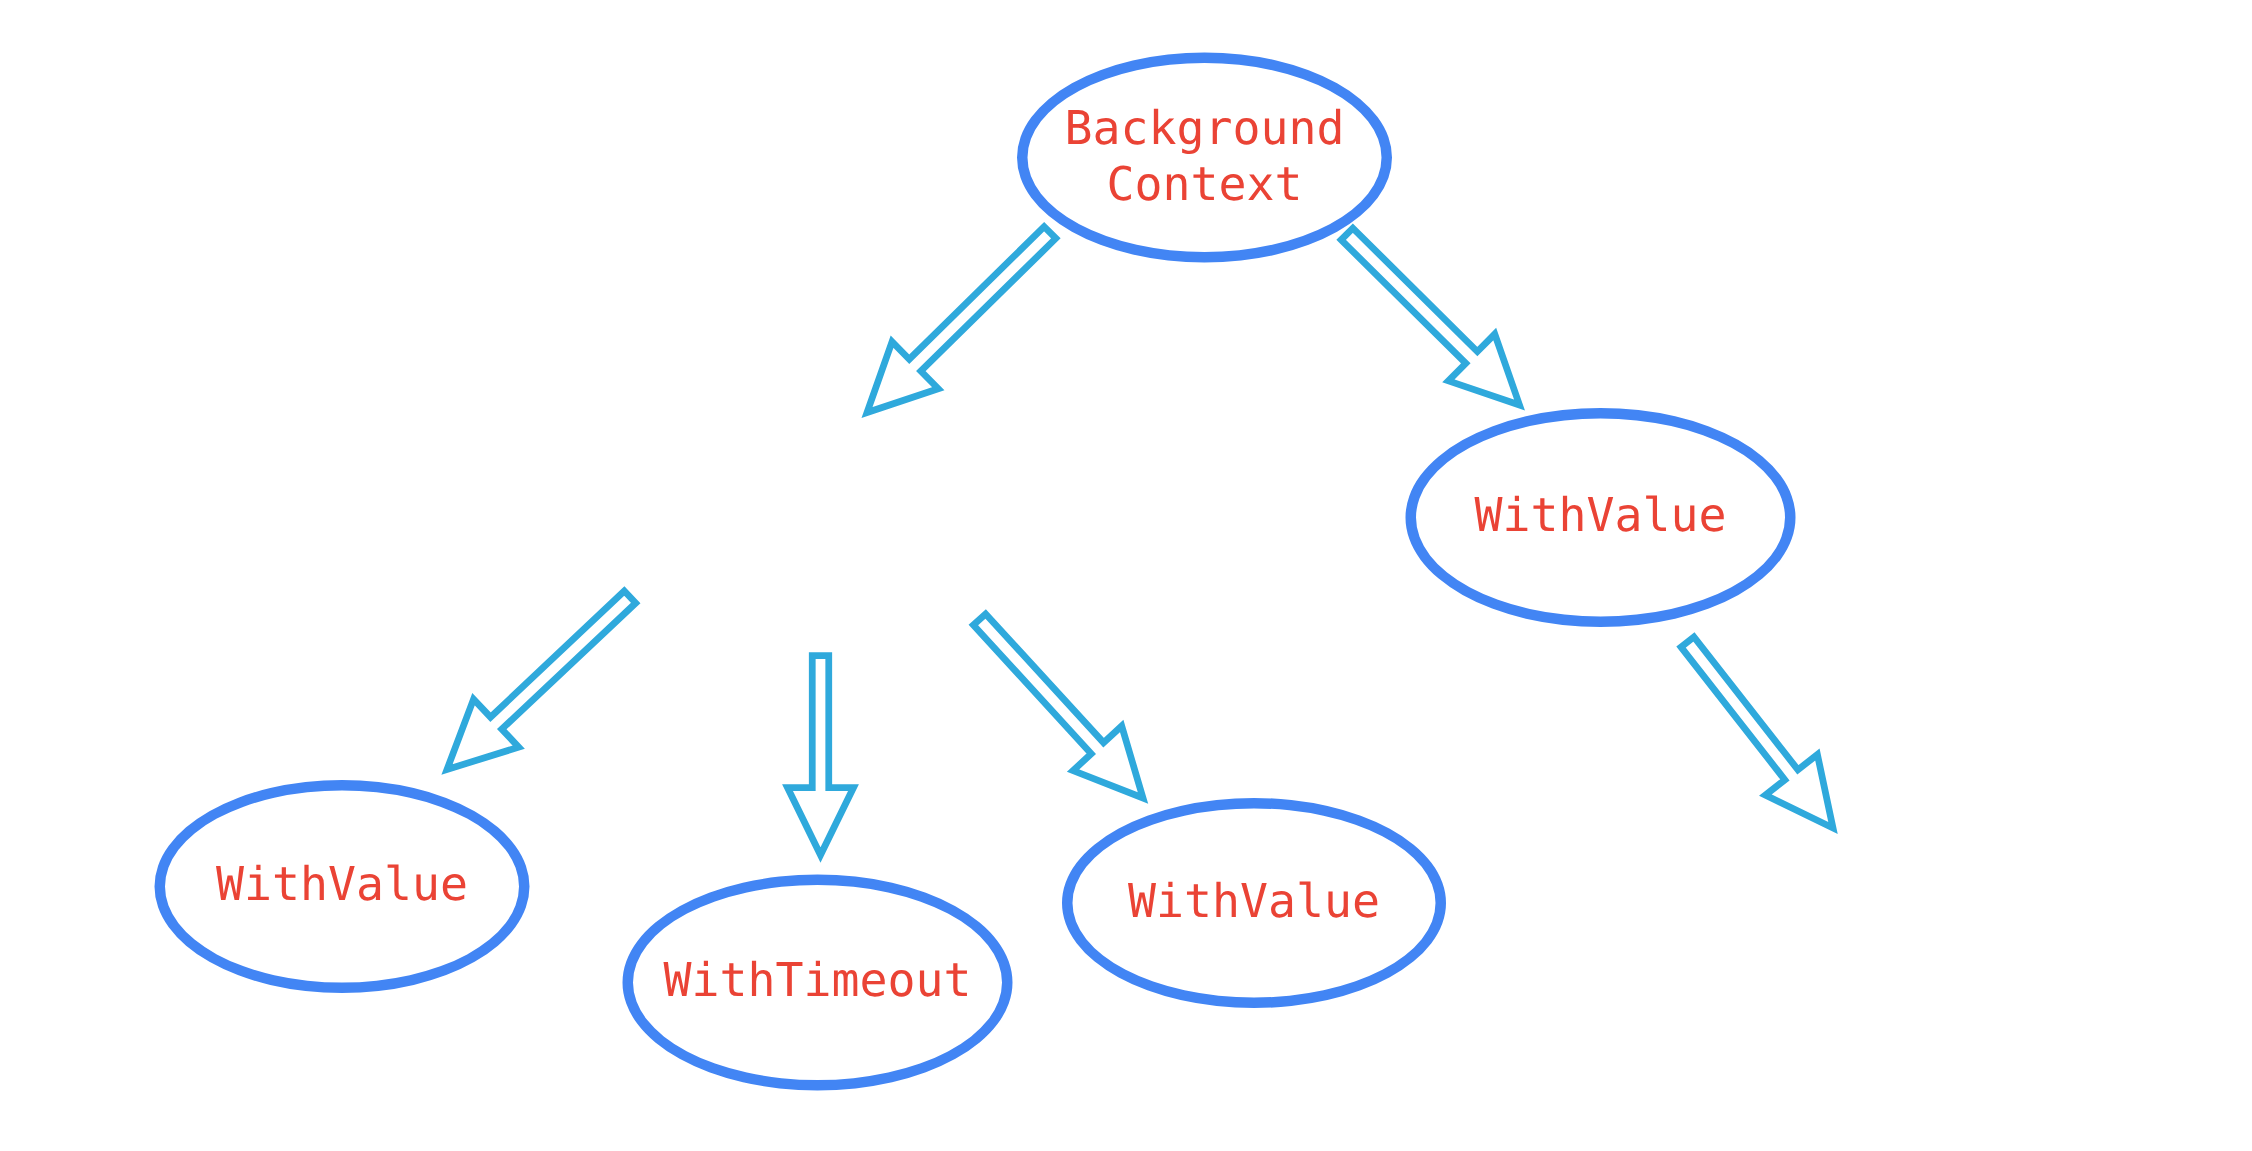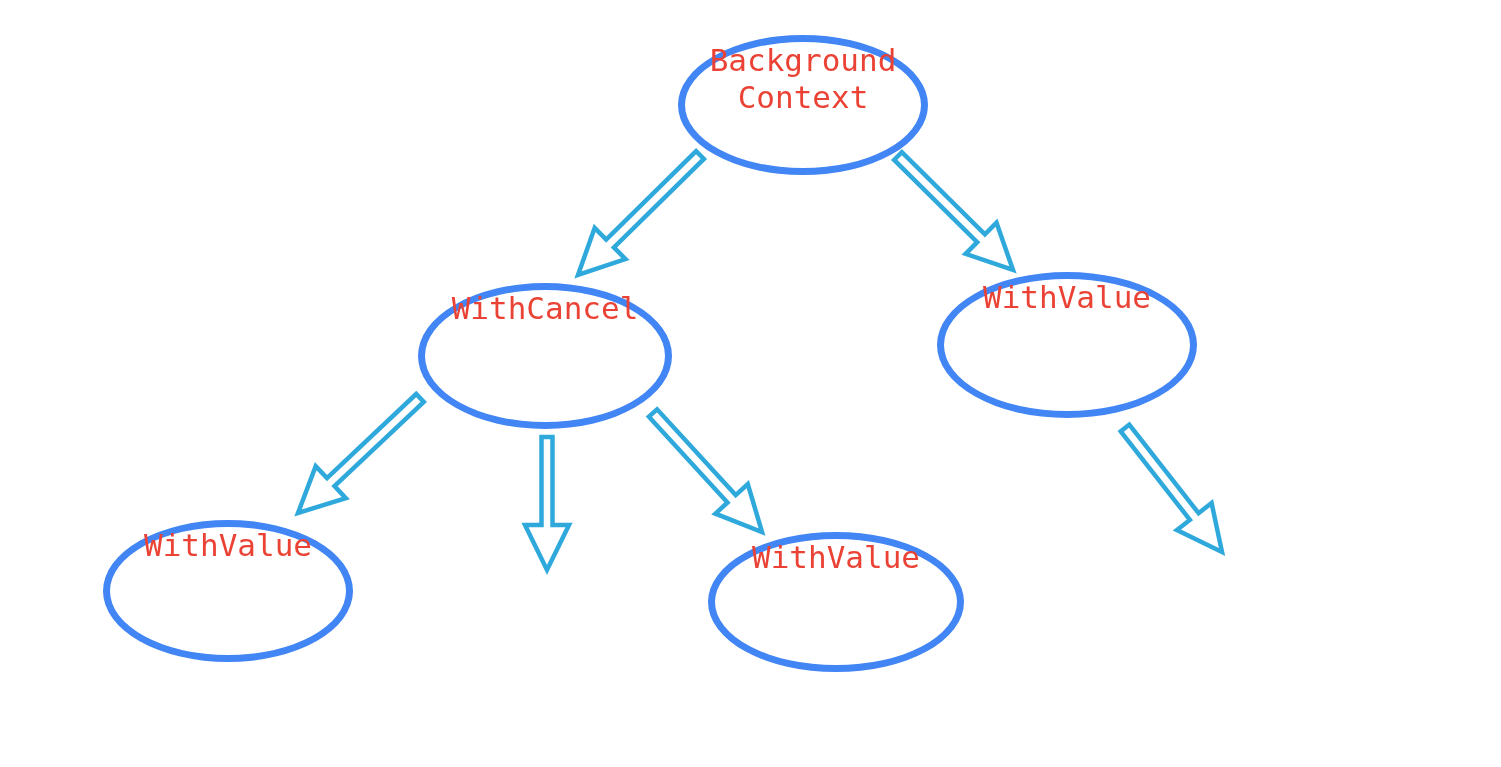--- a/index.html
+++ b/index.html
@@ -22,20 +22,21 @@
     width: 1501px;
     height: 767px;
     z-index: 1;
   }
   .node {
     position: absolute;
     box-sizing: border-box;
     border-radius: 50%;
     background: #ffffff;
     display: flex;
+    align-items: center;
     justify-content: center;
     z-index: 2;
   }
   .node-label {
     font-size: 31px;
     font-weight: 500;
     line-height: 1.2;
     white-space: pre-line;
     text-align: center;
     letter-spacing: 0px;
@@ -54,25 +55,25 @@
       <polygon points="416.2,394.0 327.0,478.1 315.7,466.1 298.0,513.0 345.8,498.1 334.5,486.1 423.8,402.0" fill="#ffffff" stroke="#2FA9DC" stroke-width="4.5"></polygon>
       <polygon points="541.5,437.0 541.5,525.0 525.0,525.0 547.0,570.0 569.0,525.0 552.5,525.0 552.5,437.0" fill="#ffffff" stroke="#2FA9DC" stroke-width="4.5"></polygon>
       <polygon points="648.9,416.7 727.5,502.5 715.4,513.7 762.0,532.0 747.8,484.0 735.7,495.1 657.1,409.3" fill="#ffffff" stroke="#2FA9DC" stroke-width="4.5"></polygon>
       <polygon points="1120.7,431.4 1189.9,519.9 1176.9,530.1 1222.0,552.0 1211.6,503.0 1198.6,513.2 1129.3,424.6" fill="#ffffff" stroke="#2FA9DC" stroke-width="4.5"></polygon>
     </svg>
 
 <div class="node" style="left: 678px; top: 35px; width: 250px; height: 140px; border: 7px solid rgb(66, 133, 244); background: rgb(255, 255, 255);">
       <span class="node-label" style="color: rgb(234, 67, 53);">Background
 Context</span>
     </div>
-    <div class="node" style="left: 418px; top: 283px; width: 254px; height: 146px; border: 7px solid rgb(66, 133, 244); background: rgb(255, 255, 255);">
-      <span class="node-label" style="color: rgb(234, 67, 53);">WithCancel</span>
-    </div>
     <div class="node" style="left: 937px; top: 272px; width: 260px; height: 146px; border: 7px solid rgb(66, 133, 244); background: rgb(255, 255, 255);">
       <span class="node-label" style="color: rgb(234, 67, 53);">WithValue</span>
     </div>
     <div class="node" style="left: 103px; top: 520px; width: 250px; height: 142px; border: 7px solid rgb(66, 133, 244); background: rgb(255, 255, 255);">
       <span class="node-label" style="color: rgb(234, 67, 53);">WithValue</span>
+    </div>
+    <div class="node" style="left: 415px; top: 583px; width: 260px; height: 144px; border: 7px solid rgb(66, 133, 244); background: rgb(255, 255, 255);">
+      <span class="node-label" style="color: rgb(234, 67, 53);">WithTimeout</span>
     </div>
     <div class="node" style="left: 708px; top: 532px; width: 256px; height: 140px; border: 7px solid rgb(66, 133, 244); background: rgb(255, 255, 255);">
       <span class="node-label" style="color: rgb(234, 67, 53);">WithValue</span>
     </div>
   </div>
 
 </body></html>

